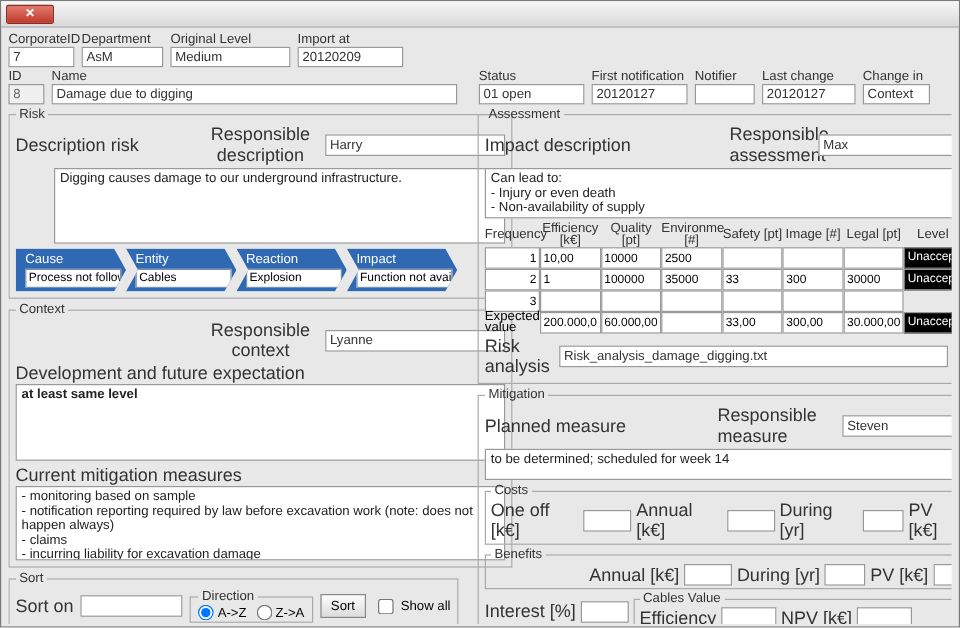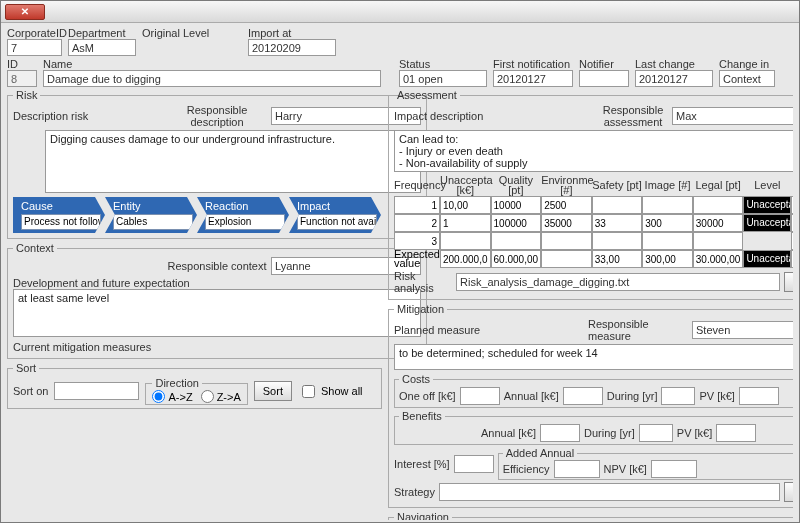--- a/index.html
+++ b/index.html
@@ -7,29 +7,29 @@
   .win { background: #e8e8e8; border: 1px solid #7a7a7a; width: 800px; height: 523px; display: flex; flex-direction: column; }
   .titlebar { height: 22px; background: linear-gradient(#f7f7f7,#d9d9d9); display:flex; align-items:center; padding:0 4px; border-bottom:1px solid #aaa;}
   .titlebar .title { flex:1; font-size:12px; color:#333; padding-left:4px;}
   .closebtn { width:40px; height:16px; background:linear-gradient(#e07a6e,#c0392b); color:#fff; text-align:center; line-height:14px; border:1px solid #8a2b1f; border-radius:2px; font-size:10px; font-weight:bold; cursor:pointer;}
   .content { flex:1; padding:4px 6px 2px 6px; display:flex; flex-direction:column; gap:2px; overflow:hidden;}
   .row { display:flex; gap:6px; align-items:flex-start; }
   .field { display:flex; flex-direction:column; gap:1px; }
   .field label { color:#333; font-size:11px; }
   input[type=text].ip, .ip { height:18px; border:1px solid #999; background:#fff; padding:1px 3px; font-size:11px; color:#333;}
   input[disabled], .ip.readonly { background:#f0f0f0; color:#666; }
-  .cols { display:flex; gap:6px; flex:1; overflow:hidden;}
+  .cols { display:flex; gap:16px; flex:1; overflow:hidden;}
   .col { display:flex; flex-direction:column; gap:3px; }
   .col.left { width: 375px; }
   .col.right { flex:1; }
   fieldset { border:1px solid #aaa; margin:0; padding:3px 5px 5px 5px; background:transparent; position:relative;}
   fieldset > legend { padding:0 3px; color:#333; font-size:11px;}
   .lblrow { display:flex; gap:4px; align-items:center; }
   .txt { background:#fff; border:1px solid #999; padding:2px 4px; font-size:11px; color:#222; overflow:hidden;}
-  .smalllbl { font-size:11px; color:#333; }
+  .smalllbl { font-size:15px; color:#333; }
   
   .chev { display:flex; gap:0; margin-top:4px;}
   .chev .step { background:#2f68b3; color:#fff; padding:3px 4px 3px 8px; clip-path:polygon(0 0,calc(100% - 10px) 0,100% 50%,calc(100% - 10px) 100%,0 100%,10px 50%); width:92px; font-size:10px;}
   .chev .step:first-child { clip-path:polygon(0 0,calc(100% - 10px) 0,100% 50%,calc(100% - 10px) 100%,0 100%);}
   .chev .step .val { background:#fff; color:#000; font-size:10px; padding:1px 2px; margin-top:2px; height:16px; border:1px solid #7a90b0; overflow:hidden; white-space:nowrap;}
   
   table.grid { border-collapse:collapse; width:100%; table-layout:fixed;}
   table.grid th, table.grid td { padding:0; font-size:10px; text-align:center; }
   table.grid th { color:#333; font-weight:normal; height:22px; line-height:11px;}
   table.grid input { width:100%; height:18px; border:1px solid #999; font-size:10px; padding:0 2px; text-align:left;}
@@ -57,20 +57,21 @@
       <div class="field" style="width:55px">
         <label>CorporateID</label>
         <input class="ip" value="7" style="">
       </div>
       <div class="field" style="width:68px">
         <label>Department</label>
         <input class="ip" value="AsM" style="">
       </div>
       <div class="field" style="width:100px">
         <label>Original Level</label>
+        <input class="ip" value="Medium" style="">
       </div>
       <div class="field" style="width:88px">
         <label>Import at</label>
         <input class="ip" value="20120209" style="">
       </div>
     </div>
 
     <div class="row tight">
       <div class="field" style="width:30px">
         <label>ID</label>
@@ -135,22 +136,26 @@
         </fieldset>
 
         <fieldset>
           <legend>Context</legend>
           <div class="lblrow">
             <span style="width:150px"></span>
             <span class="smalllbl" style="width:100px;text-align:center">Responsible context</span>
             <input class="ip" style="flex: 1 1 0%;" value="Lyanne">
           </div>
           <div class="smalllbl" style="margin-top:2px">Development and future expectation</div>
-          <div class="txt" style="height:48px;white-space:pre-wrap;">at least same level</div>
+          <div class="txt" style="height:64px;white-space:pre-wrap;font-weight:bold;">at least same level</div>
           <div class="smalllbl" style="margin-top:4px">Current mitigation measures</div>
+          <div class="txt" style="height:62px;white-space:pre-wrap;">- monitoring based on sample
+- notification reporting required by law before excavation work (note: does not happen always)
+- claims
+- incurring liability for excavation damage</div>
         </fieldset>
 
         <fieldset style="padding:3px 5px">
           <legend>Sort</legend>
           <div class="lblrow" style="gap:6px">
             <span class="smalllbl">Sort on</span>
             <input class="ip" style="width: 85px;">
             <fieldset style="padding:1px 6px;display:inline-flex;gap:8px;align-items:center">
               <legend>Direction</legend>
               <label class="radio">
@@ -194,21 +199,21 @@
                 <col>
                 <col style="width:48px">
                 <col>
               </colgroup>
             <tbody>
                 <tr>
               <th>
                     <div>Frequency</div>
                   </th>
               <th>
-                    <div>Unaccepta [k€]</div>
+                    <div>Efficiency [k€]</div>
                   </th>
               <th>
                     <div>Quality [pt]</div>
                   </th>
               <th>
                     <div>Environme [#]</div>
                   </th>
               <th>
                     <div>Safety [pt]</div>
                   </th>
@@ -317,21 +322,21 @@
               <span class="smalllbl">During [yr]</span>
                 <input class="ip" style="width: 34px;">
               <span class="smalllbl">PV [k€]</span>
                 <input class="ip" style="width: 40px;">
             </div>
           </fieldset>
           <div class="lblrow" style="margin-top:2px;gap:4px">
             <span class="smalllbl">Interest   [%]</span>
             <input class="ip" style="width: 40px;">
             <fieldset style="flex:1;padding:1px 4px">
-              <legend>Added Annual</legend>
+              <legend>Cables Value</legend>
               <div class="lblrow" style="gap:4px">
                 <span class="smalllbl">Efficiency</span>
                   <input class="ip" style="width: 46px;">
                 <span class="smalllbl">NPV [k€]</span>
                   <input class="ip" style="width: 46px;">
               </div>
             </fieldset>
           </div>
           <div class="lblrow" style="margin-top:2px;gap:4px">
             <span class="smalllbl">Strategy</span>

